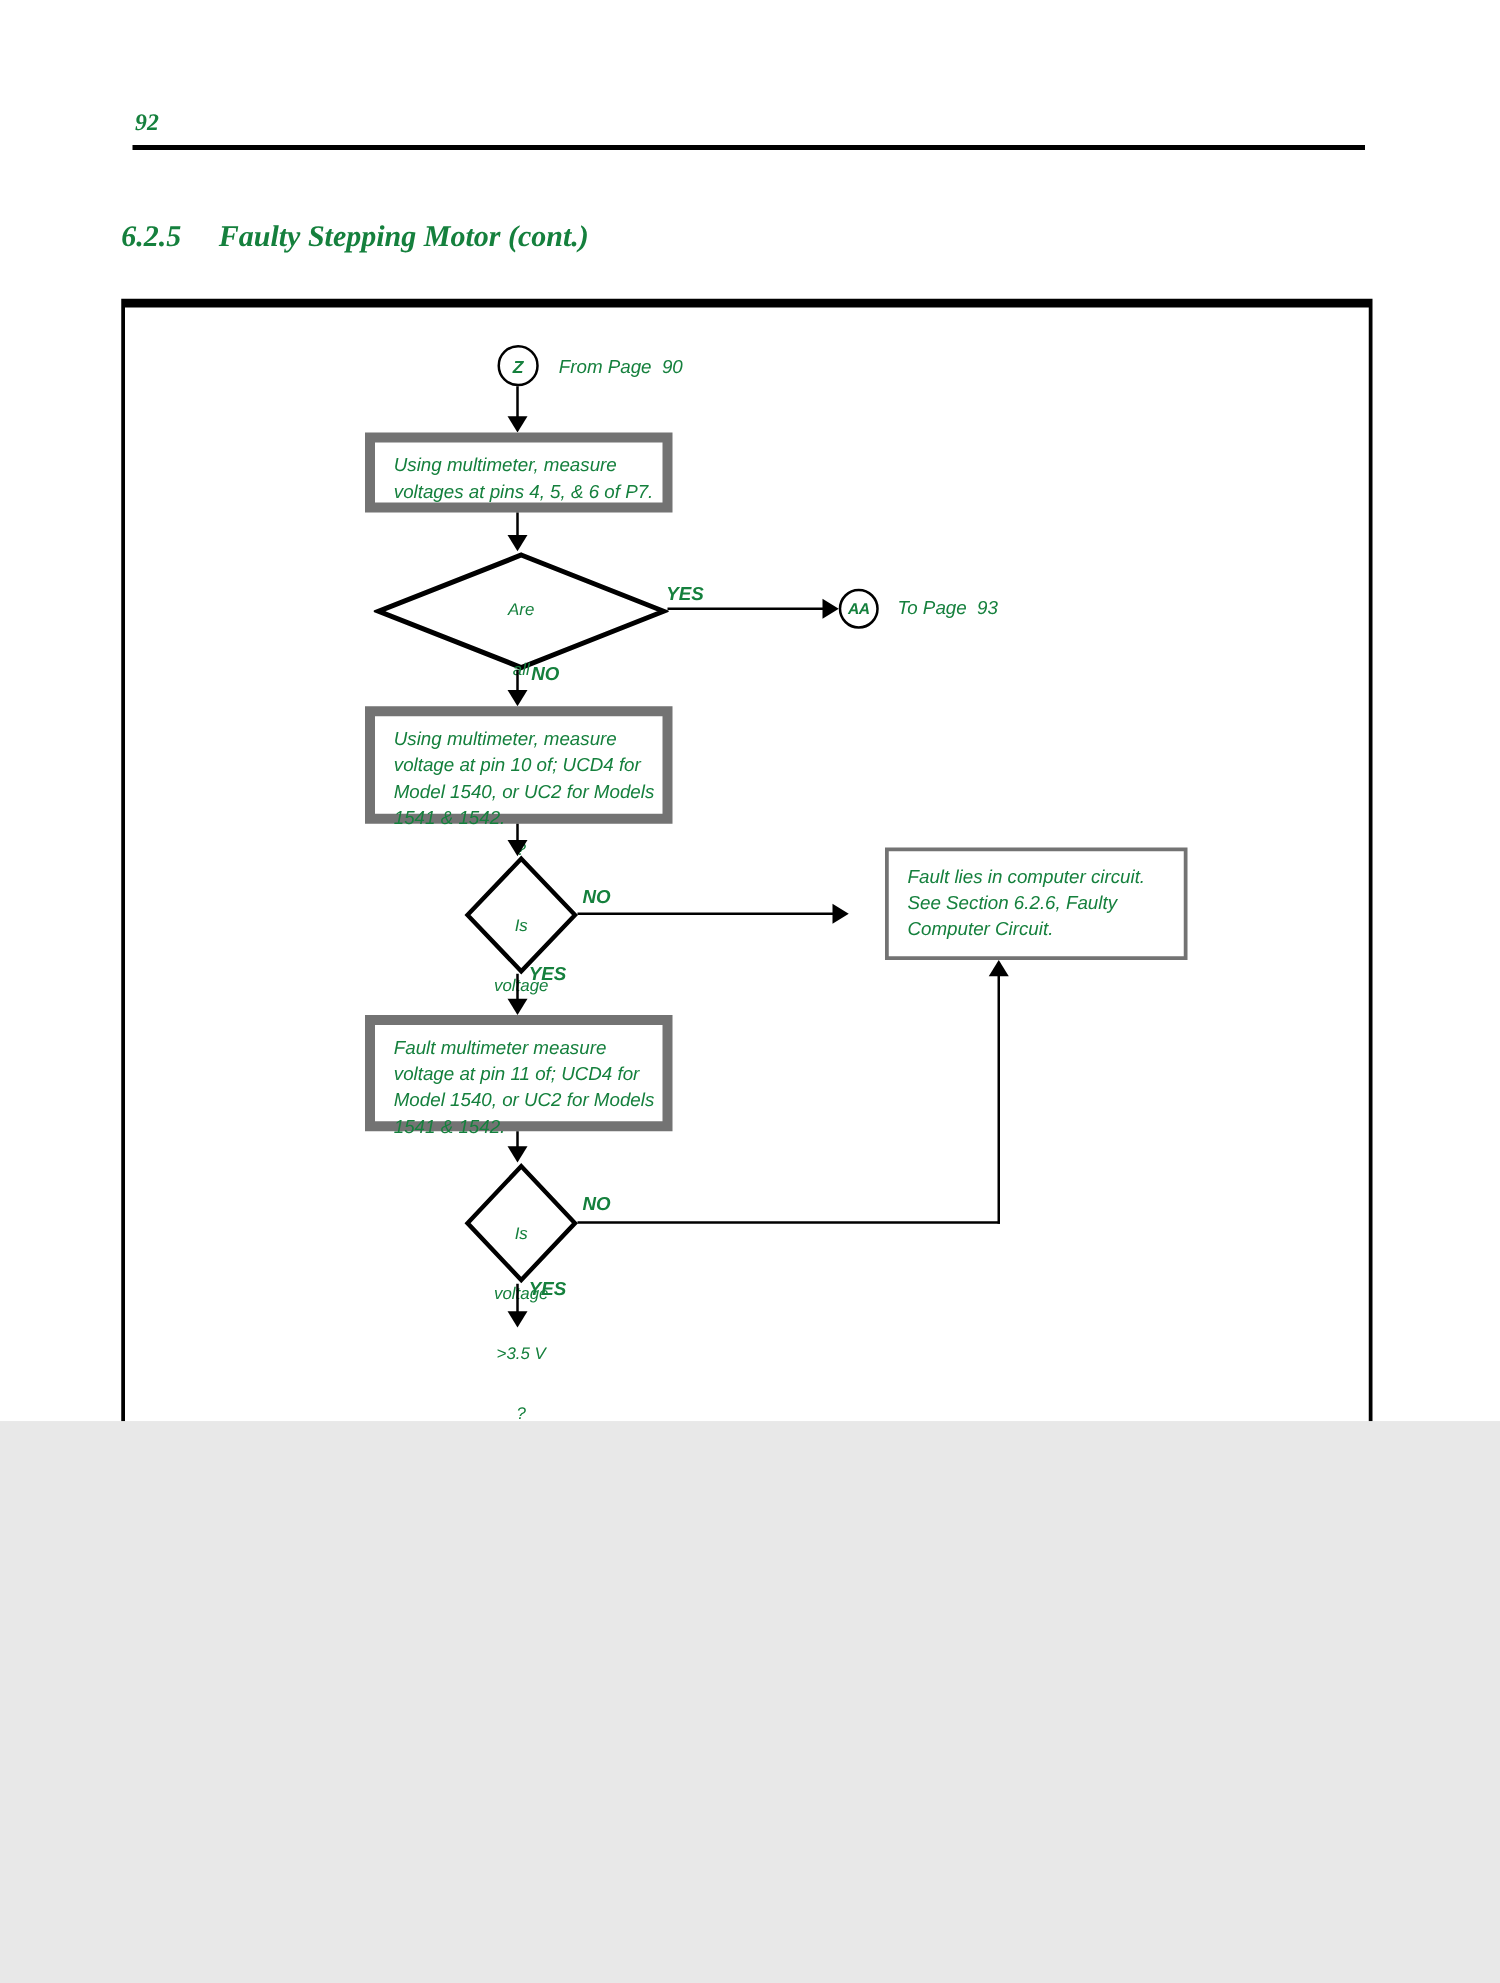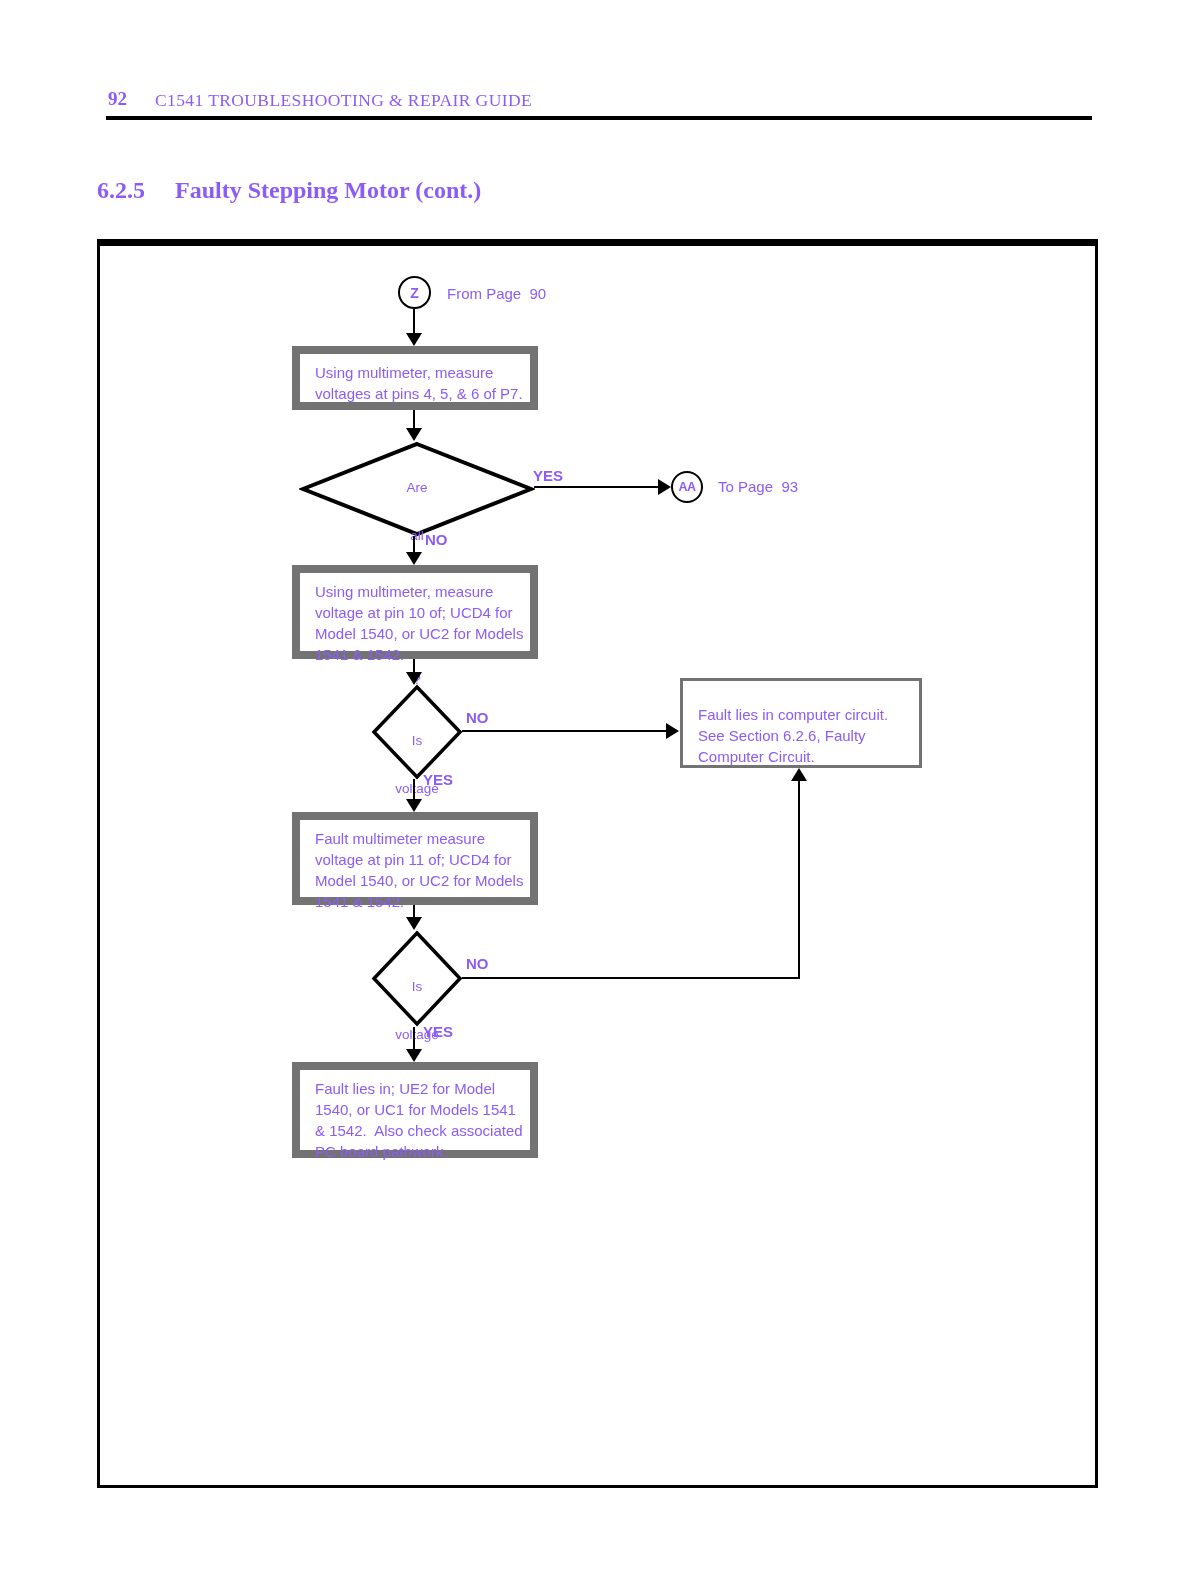--- a/index.html
+++ b/index.html
@@ -1,19 +1,20 @@
 <!DOCTYPE html>
 <html><head>
 <meta charset="utf-8">
 <style>
   html,body{margin:0;padding:0;background:#e8e8e8;}
   .sheet{
-    position:relative;width:1200px;height:1586px;background:#ffffff;
-    font-family:"Liberation Sans",sans-serif;color:#8b5cf6;overflow:hidden;
+    position:relative;width:1200px;height:1137px;background:#ffffff;
+    font-family:"Liberation Sans",sans-serif;color:#15803d;overflow:hidden;
     margin:0 auto;
+    font-style:italic;
   }
   
   .pagenum{position:absolute;left:108px;top:88px;font-family:"Liberation Serif",serif;
     font-weight:bold;font-size:19px;}
   .headtitle{position:absolute;left:155px;top:90px;font-family:"Liberation Serif",serif;
     font-size:17.5px;letter-spacing:.4px;}
   .headrule{position:absolute;left:106px;top:116px;width:986px;height:4px;background:#000;}
   .section-heading{position:absolute;left:97px;top:166px;display:flex;gap:30px;
     font-family:"Liberation Serif",serif;font-weight:bold;font-size:24px;margin-top:11px;}
   
@@ -34,21 +35,20 @@
   .dword{position:absolute;text-align:center;font-size:13.5px;line-height:16px;white-space:pre;}
   .yn{position:absolute;font-weight:bold;font-size:15px;}
   .dsvg{position:absolute;}
 </style>
 </head>
 <body>
 
 <div class="sheet">
 
   <div class="pagenum">92</div>
-  <div class="headtitle">C1541 TROUBLESHOOTING &amp; REPAIR GUIDE</div>
   <div class="headrule"></div>
   <div class="section-heading">
     <span>6.2.5</span>
     <span>Faulty Stepping Motor (cont.)</span>
   </div>
 
   <div class="frame"></div>
 
   <div class="circle" style="left:398px;top:276px;width:33px;height:33px;font-size:14px;">
     <span>Z</span>
@@ -102,21 +102,21 @@
   <div class="dword" style="left:371px;top:701px;width:92px;">
     <div>Is</div>
     <div>voltage</div>
     <div>&lt;0.8 V</div>
     <div>?</div>
   </div>
   <div class="yn" style="left:466px;top:709px;">NO</div>
   <div class="line" style="left:462px;top:730px;width:206px;height:2px;"></div>
   <div class="ah ah-right" style="left:666px;top:723px;"></div>
 
-  <div class="pbox" style="left:680px;top:678px;width:242px;height:90px;border-width:3.5px;padding-top:23px;">
+  <div class="pbox" style="left:708px;top:678px;width:242px;height:90px;border-width:3.5px;padding-top:10px;">
     <div class="box-line">Fault lies in computer circuit.</div>
     <div class="box-line">See Section 6.2.6, Faulty</div>
     <div class="box-line">Computer Circuit.</div>
   </div>
 
   <div class="yn" style="left:423px;top:771px;">YES</div>
   <div class="line" style="left:413px;top:779px;width:2px;height:21px;"></div>
   <div class="ah ah-down" style="left:406px;top:799px;"></div>
 
   <div class="pbox" style="left:292px;top:812px;width:246px;height:93px;">
@@ -140,20 +140,14 @@
   <div class="yn" style="left:466px;top:955px;">NO</div>
 
   <div class="line" style="left:462px;top:977px;width:338px;height:2px;"></div>
   <div class="line" style="left:798px;top:780px;width:2px;height:199px;"></div>
   <div class="ah ah-up" style="left:791px;top:768px;"></div>
 
   <div class="yn" style="left:423px;top:1023px;">YES</div>
   <div class="line" style="left:413px;top:1027px;width:2px;height:23px;"></div>
   <div class="ah ah-down" style="left:406px;top:1049px;"></div>
 
-  <div class="pbox" style="left:292px;top:1062px;width:246px;height:96px;">
-    <div class="box-line">Fault lies in; UE2 for Model</div>
-    <div class="box-line">1540, or UC1 for Models 1541</div>
-    <div class="box-line">&amp; 1542.  Also check associated</div>
-    <div class="box-line">PC board pathwork.</div>
-  </div>
 
 </div>
 
 </body></html>

